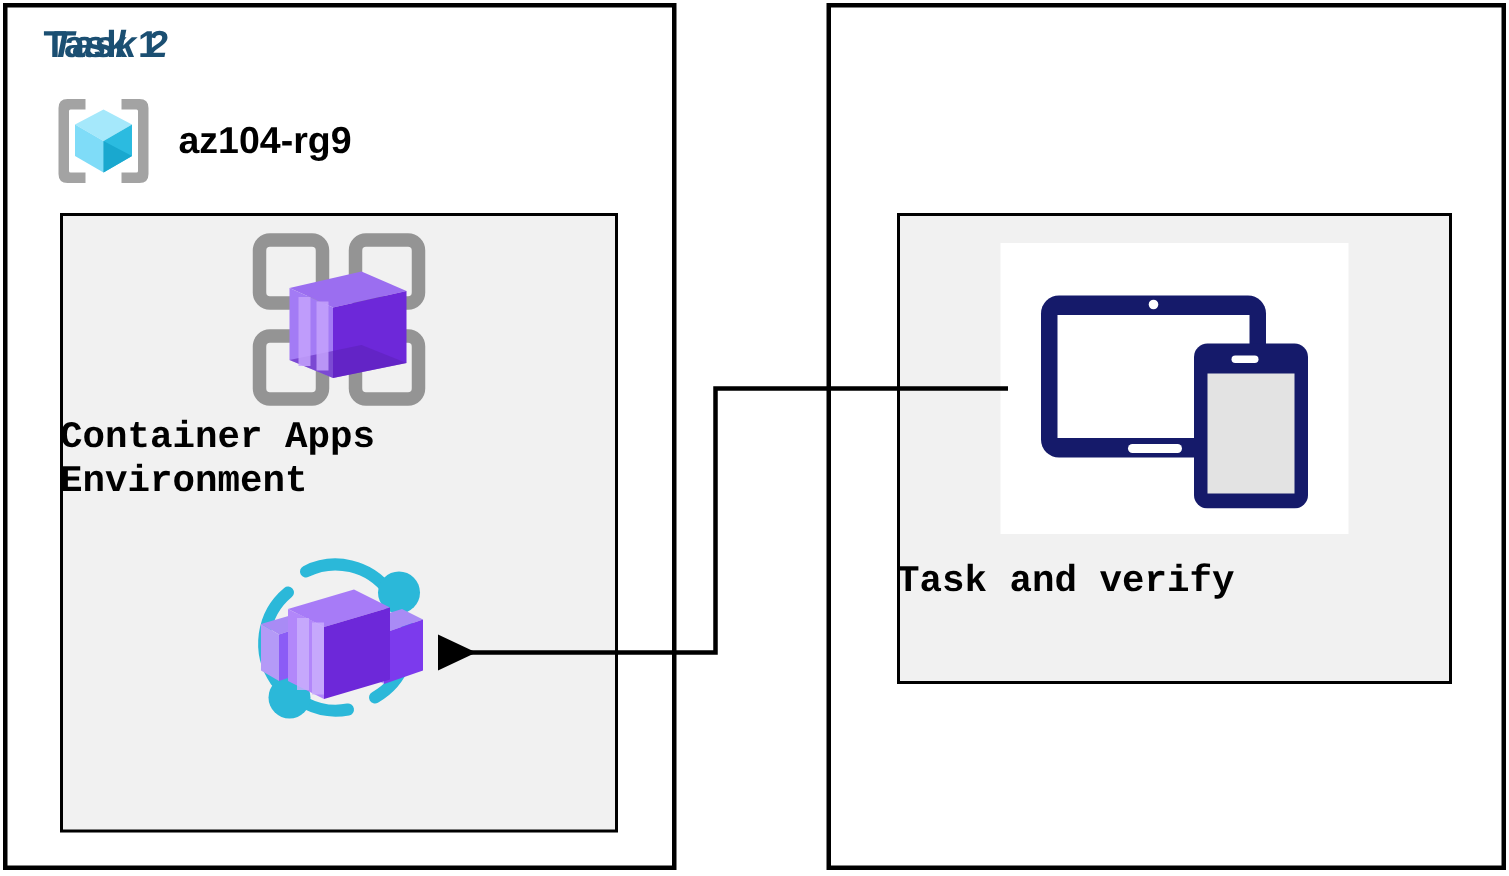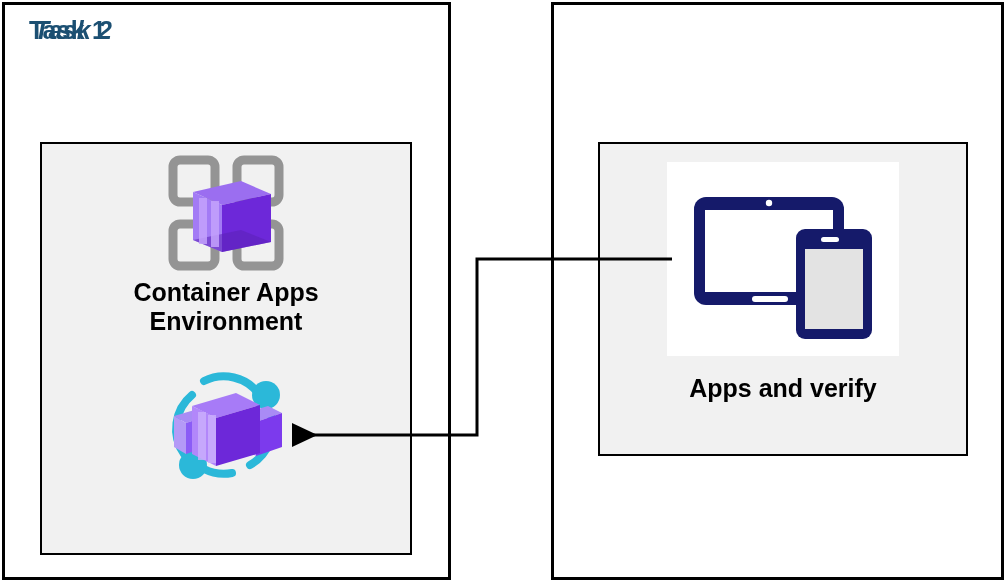--- a/index.html
+++ b/index.html
@@ -67,21 +67,22 @@
     background: #f1f1f1;
     border: 2px solid #000000;
     box-sizing: border-box;
   }
   #env-box  { left: 40px;  top: 142px; width: 372px; height: 413px; }
   #test-box { left: 598px; top: 142px; width: 370px; height: 314px; }
 
   
   .figure {
     position: absolute;
-    text-align: center;
+    text-align: left;
+    font-family: Liberation Mono, monospace;
   }
   .figure-caption {
     font-size: 25px;
     font-weight: bold;
     color: #000000;
     line-height: 1.15;
     white-space: pre-line;
   }
 
   #env-figure  { left: 40px;  top: 152px; width: 372px; }
@@ -114,20 +115,36 @@
 </style>
 </head>
 <body>
 
 <div class="canvas">
 
   <div class="task-panel" id="task1-panel"></div>
 
   <div class="task-title" id="task1-title">Task 1</div>
 
+  <div id="rg-row">
+    <span class="icon-wrap">
+      <svg width="72" height="62" viewBox="0 0 72 62" aria-hidden="true">
+
+        <path d="M24 3 L12 3 Q6 3 6 9 L6 53 Q6 59 12 59 L24 59 L24 52 L14 52 Q13 52 13 51 L13 11 Q13 10 14 10 L24 10 Z" fill="#a3a3a3"></path>
+
+        <path d="M48 3 L60 3 Q66 3 66 9 L66 53 Q66 59 60 59 L48 59 L48 52 L58 52 Q59 52 59 51 L59 11 Q59 10 58 10 L48 10 Z" fill="#a3a3a3"></path>
+
+        <polygon points="36,10 55,20 36,31 17,20" fill="#a5e8fb"></polygon>
+        <polygon points="17,20 36,31 36,52 17,41" fill="#7fdcf8"></polygon>
+        <polygon points="55,20 55,41 36,52 36,31" fill="#2bbbe0"></polygon>
+        <polygon points="36,31 55,41 36,52" fill="#19a8cf"></polygon>
+      </svg>
+    </span>
+    <span id="rg-label">az104-rg9</span>
+  </div>
 
   <div class="inner-box" id="env-box"></div>
 
   <div class="figure" id="env-figure">
     <div class="icon-wrap">
       <svg width="122" height="122" viewBox="0 0 122 122" aria-hidden="true">
 
         <g fill="none" stroke="#949494" stroke-width="9">
           <rect x="8" y="8" width="42" height="42" rx="7"></rect>
           <rect x="72" y="8" width="42" height="42" rx="7"></rect>
@@ -193,21 +210,21 @@
           <rect x="17" y="31" width="128" height="82" fill="#ffffff"></rect>
           <circle cx="81" cy="24" r="3.2" fill="#ffffff"></circle>
           <rect x="64" y="117" width="36" height="6" rx="3" fill="#ffffff"></rect>
 
           <rect x="108" y="50" width="76" height="110" rx="9" fill="#151a6a"></rect>
           <rect x="117" y="70" width="58" height="80" fill="#e3e3e3"></rect>
           <rect x="133" y="58" width="18" height="5" rx="2.5" fill="#ffffff"></rect>
         </svg>
       </span>
     </div>
-    <div class="figure-caption" id="test-caption">Apps and verify</div>
+    <div class="figure-caption" id="test-caption">Task and verify</div>
   </div>
 
   <svg id="connector" aria-hidden="true">
     <defs>
       <marker id="arrowhead-left" markerWidth="10" markerHeight="10" refX="9" refY="5" orient="auto-start-reverse" markerUnits="strokeWidth">
         <path d="M9,1 L9,9 L0.5,5 Z" fill="#000000"></path>
       </marker>
     </defs>
     <polyline points="672,259 477,259 477,435 292,435" fill="none" stroke="#000000" stroke-width="3" marker-end="url(#arrowhead-left)"></polyline>
   </svg>

